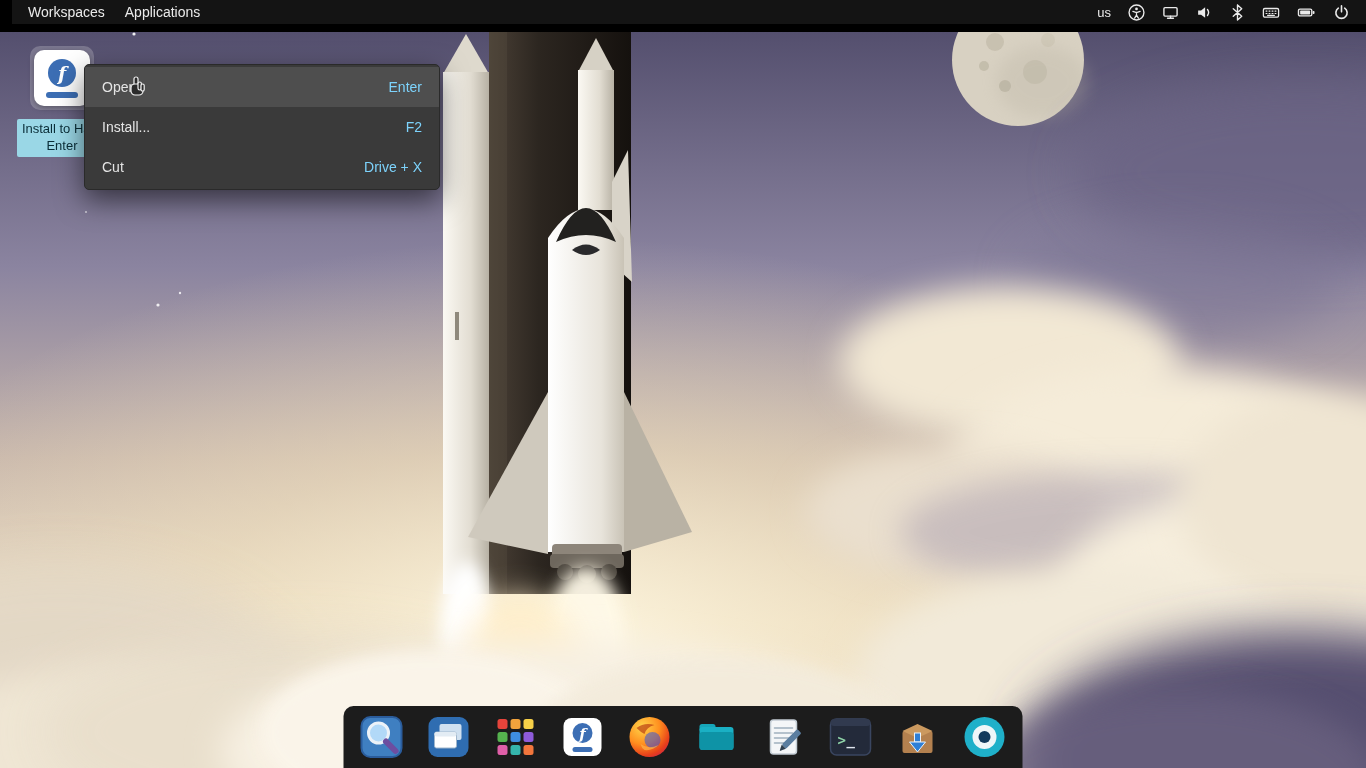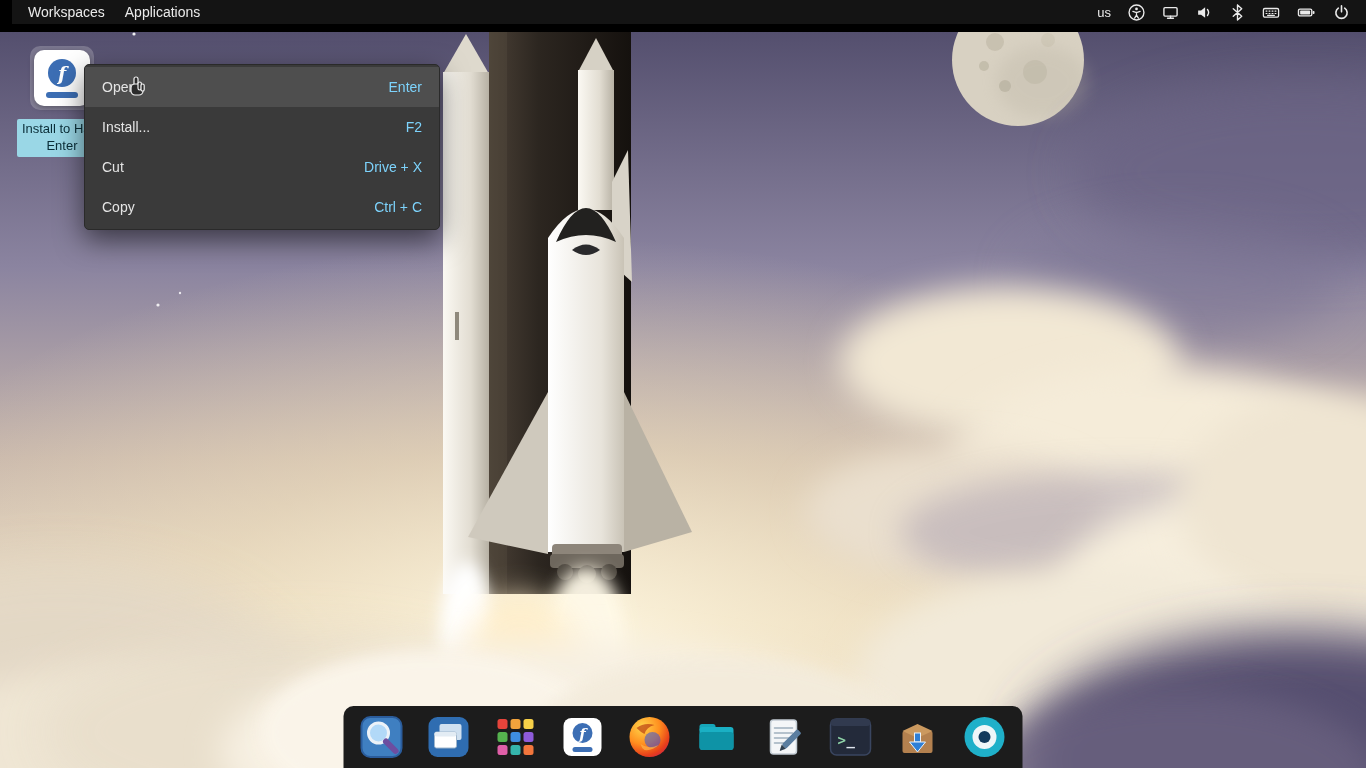--- a/index.html
+++ b/index.html
@@ -243,24 +243,20 @@
         <span class="shortcut">Enter</span>
       </div>
       <div class="menu-item">
         <span>Install...</span>
         <span class="shortcut">F2</span>
       </div>
       <div class="menu-item">
         <span>Cut</span>
         <span class="shortcut">Drive + X</span>
       </div>
-      <div class="menu-item">
-        <span>Copy</span>
-        <span class="shortcut">Ctrl + C</span>
-      </div>
     </div>
   </div>
 
   <div class="dock">
     <div class="dock-item">
       <svg width="46" height="46" viewBox="0 0 46 46">
         <rect x="3" y="3" width="40" height="40" rx="9" fill="#3f7fc1"></rect>
         <rect x="3" y="3" width="40" height="40" rx="9" fill="none" stroke="#2a5c9c" stroke-width="2"></rect>
         <circle cx="20" cy="19" r="10" fill="#bfe3ff" opacity="0.9" stroke="#ffffff" stroke-width="3"></circle>
         <line x1="27.5" y1="27.5" x2="37" y2="37" stroke="#6d4ea0" stroke-width="6" stroke-linecap="round"></line>

